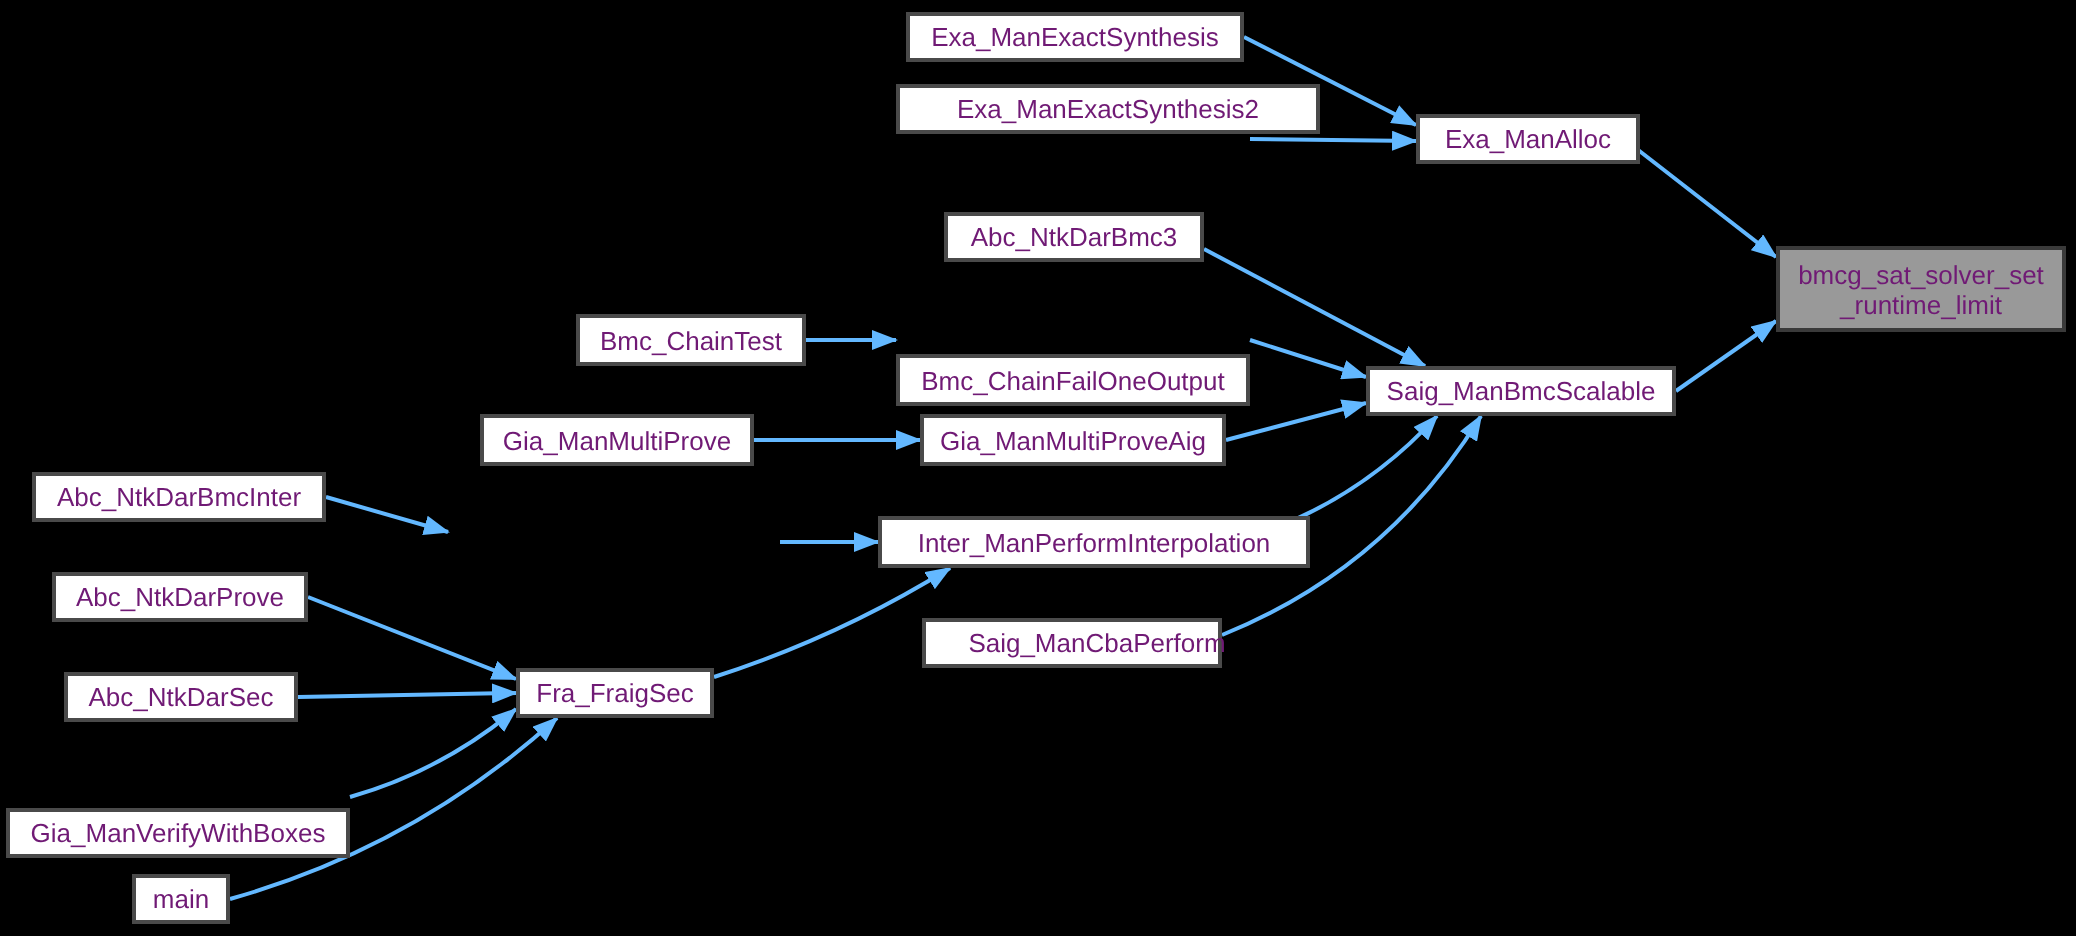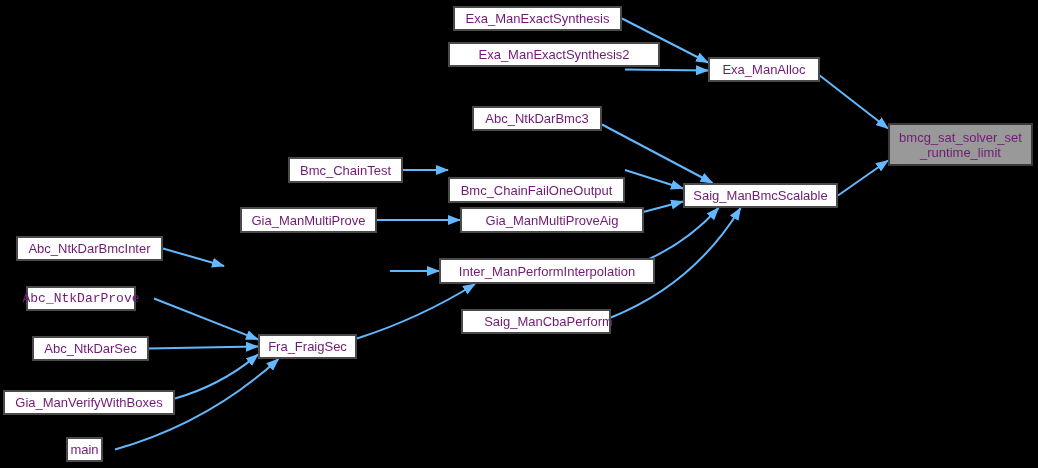--- a/index.html
+++ b/index.html
@@ -88,40 +88,40 @@
     </div>
     <div class="node" style="left: 448px; top: 157px; width: 177px; height: 26px; margin-top: 20px;">
       <span>Bmc_ChainFailOneOutput</span>
     </div>
     <div class="node" style="left: 683px; top: 183px; width: 155px; height: 25px;">
       <span>Saig_ManBmcScalable</span>
     </div>
     <div class="node" style="left: 240px; top: 207px; width: 137px; height: 26px;">
       <span>Gia_ManMultiProve</span>
     </div>
-    <div class="node" style="left: 460px; top: 207px; width: 184px; height: 26px;">
+    <div class="node" style="left: 460px; top: 207px; width: 153px; height: 26px;">
       <span>Gia_ManMultiProveAig</span>
     </div>
     <div class="node" style="left: 16px; top: 236px; width: 147px; height: 25px;">
       <span>Abc_NtkDarBmcInter</span>
     </div>
     <div class="node" style="left: 439px; top: 258px; width: 216px; height: 26px;">
       <span>Inter_ManPerformInterpolation</span>
     </div>
-    <div class="node" style="left: 26px; top: 286px; width: 110px; height: 25px; font-family: Liberation Mono, monospace;">
+    <div class="node" style="left: 26px; top: 286px; width: 128px; height: 25px;">
       <span>Abc_NtkDarProve</span>
     </div>
     <div class="node" style="left: 461px; top: 309px; width: 150px; height: 25px; padding-left: 25px;">
       <span>Saig_ManCbaPerform</span>
     </div>
     <div class="node" style="left: 32px; top: 336px; width: 117px; height: 25px;">
       <span>Abc_NtkDarSec</span>
     </div>
     <div class="node" style="left: 258px; top: 334px; width: 99px; height: 25px;">
       <span>Fra_FraigSec</span>
     </div>
-    <div class="node" style="left: 3px; top: 390px; width: 172px; height: 25px; align-items: center;">
+    <div class="node" style="left: 3px; top: 404px; width: 172px; height: 25px; align-items: center;">
       <span>Gia_ManVerifyWithBoxes</span>
     </div>
-    <div class="node" style="left: 66px; top: 437px; width: 37px; height: 25px;">
+    <div class="node" style="left: 66px; top: 437px; width: 49px; height: 25px;">
       <span>main</span>
     </div>
   </div>
 
 </body></html>

